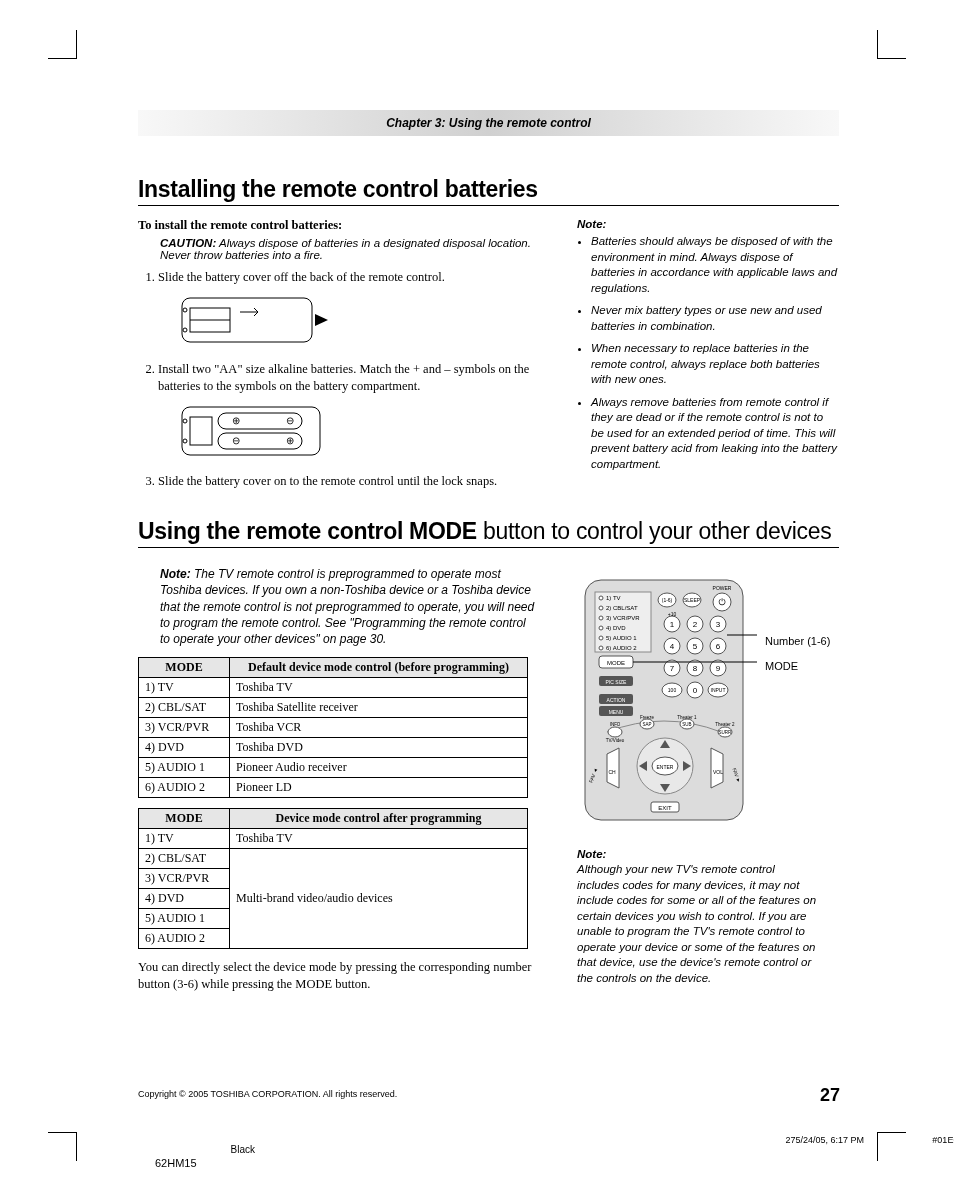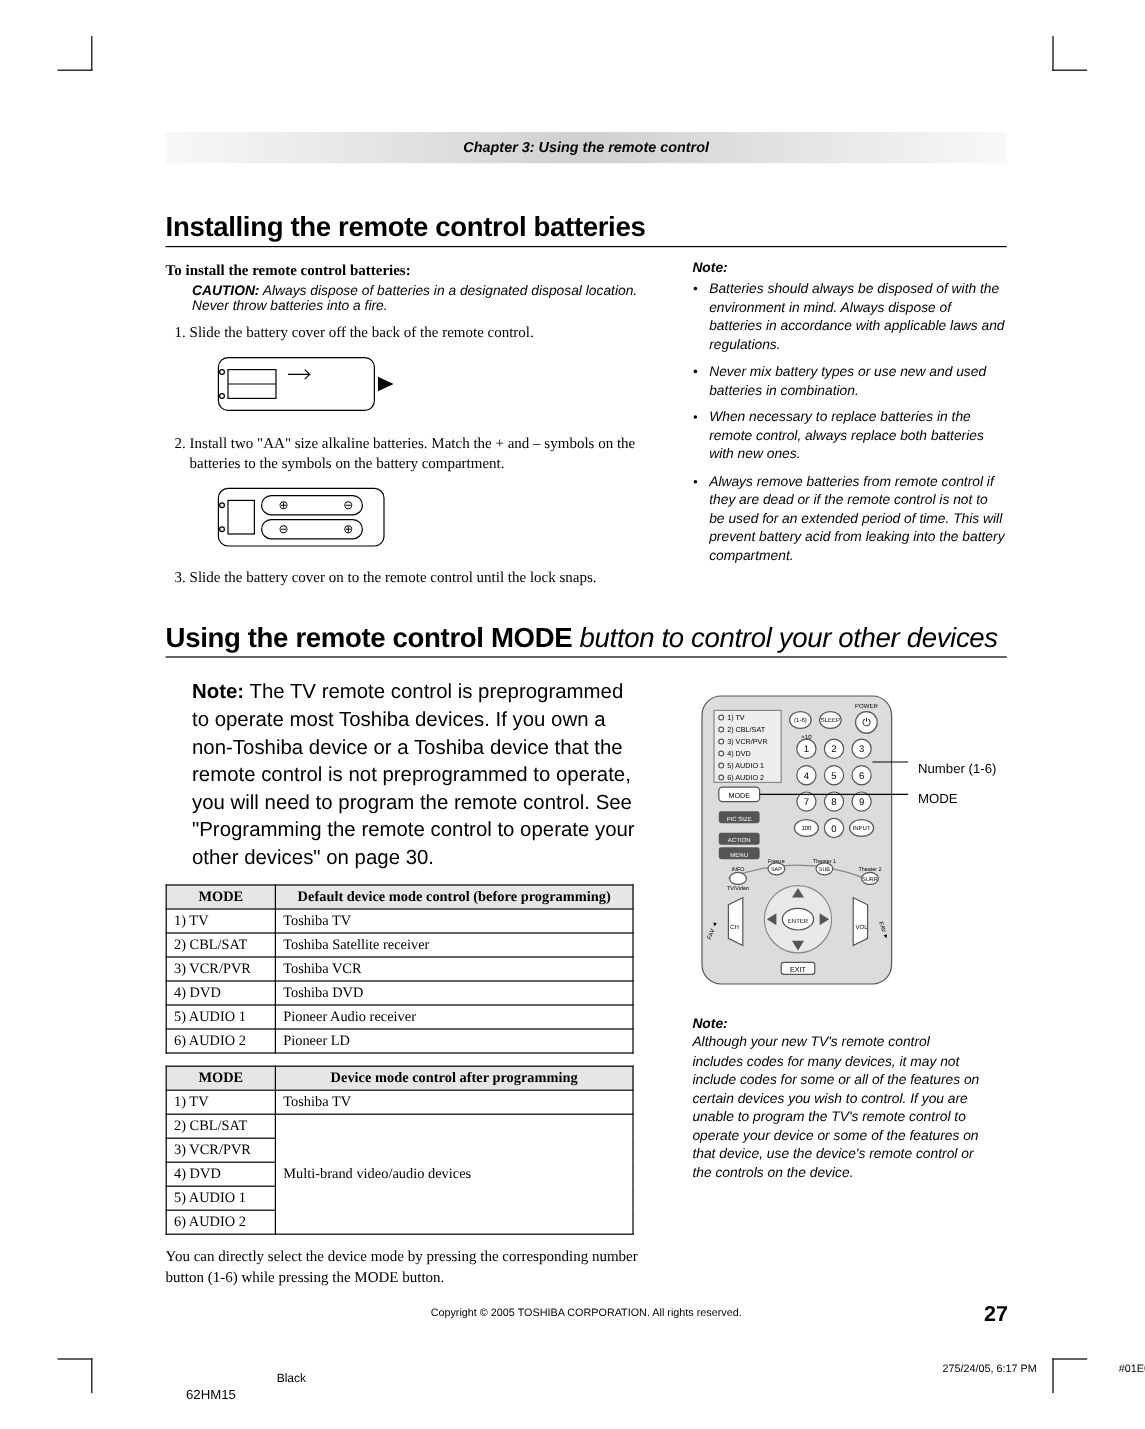--- a/index.html
+++ b/index.html
@@ -39,21 +39,21 @@
     padding: 6px 0;
     margin-bottom: 40px;
   }
   h1.section {
     font-family: Arial, Helvetica, sans-serif;
     font-weight: bold;
     font-size: 23px;
     margin: 0 0 2px 0;
     letter-spacing: -0.3px;
   }
-  h1.section .thin { font-weight: normal; font-style: italic; }
+  h1.section .thin { font-weight: normal; }
   .hr {
     border: none;
     border-top: 1px solid #000;
     margin: 2px 0 12px 0;
   }
   .cols {
     display: flex;
     gap: 39px;
   }
   .left {
@@ -89,21 +89,22 @@
   }
   .note-block ul {
     padding-left: 14px;
     margin: 4px 0;
   }
   .note-block li { margin-bottom: 7px; line-height: 1.35;}
   .note-title { font-weight: bold; }
   .body-p { line-height: 1.35; margin: 4px 0; }
   .innote {
     font-family: Arial, sans-serif;
-    font-size: 17px;
+    font-style: italic;
+    font-size: 12px;
     margin-left: 22px;
     margin-top: 6px;
     line-height: 1.35;
   }
   .innote .label { font-weight: bold; }
   table.modetable {
     border-collapse: collapse;
     margin: 10px 0;
     font-size: 12px;
     width: 390px;
@@ -116,21 +117,20 @@
   table.modetable th {
     background: #e6e6e6;
     text-align: center;
     font-weight: bold;
   }
   .footer {
     position: absolute;
     bottom: 92px;
     left: 138px;
     right: 115px;
-    text-align: center;
     font-family: Arial, sans-serif;
     font-size: 9px;
   }
   .pagenum {
     position: absolute;
     right: -1px;
     bottom: -7px;
     font-family: Arial, sans-serif;
     font-size: 18px;
     font-weight: bold;
@@ -293,21 +293,21 @@
             </tr>
         <tr>
               <td>5) AUDIO 1</td>
             </tr>
         <tr>
               <td>6) AUDIO 2</td>
             </tr>
       </tbody>
         </table>
 
-      <p class="body-p">You can directly select the device mode by pressing the corresponding number button (1-6) while pressing the MODE button.</p>
+      <p class="body-p">You can directly select the device mode by pressing the corresponding number button (3-6) while pressing the MODE button.</p>
     </div>
 
     <div class="right">
       <div class="remote-callout" style="margin-top:16px;">
         <svg width="180" height="250" viewBox="0 0 180 250">
           <rect x="8" y="4" width="158" height="240" rx="16" fill="#dcdcdc" stroke="#555"></rect>
 
           <rect x="18" y="16" width="56" height="60" fill="#eee" stroke="#888"></rect>
           <g font-family="Arial" font-size="6" fill="#000">
             <circle cx="24" cy="22" r="2" fill="#fff" stroke="#555"></circle>

